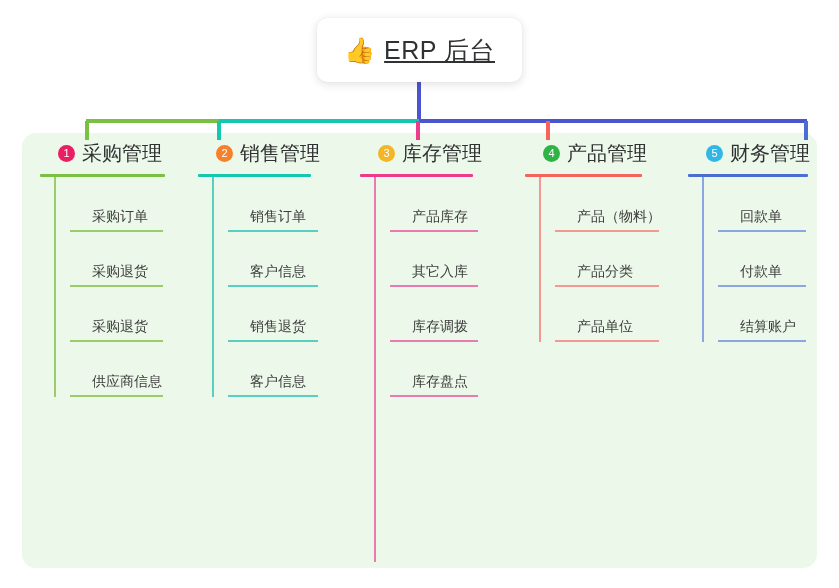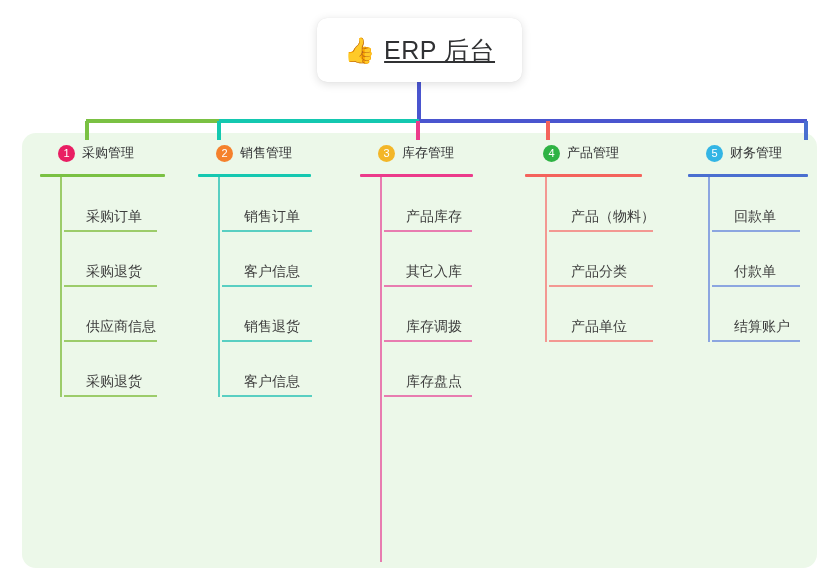--- a/index.html
+++ b/index.html
@@ -98,34 +98,34 @@
     height: 17px;
     border-radius: 50%;
     color: #ffffff;
     font-size: 11px;
     line-height: 17px;
     text-align: center;
     flex: none;
     font-weight: normal;
   }
   .col-title {
-    font-size: 13px;
+    font-size: 20px;
     color: #303133;
     white-space: nowrap;
   }
   .head-rule {
     height: 3px;
     border-radius: 1px;
     margin-top: 1px;
   }
 
   .items {
     position: relative;
-    margin-left: 20px;
-    padding-left: 4px;
+    margin-left: 14px;
+    padding-left: 16px;
   }
   .spine {
     position: absolute;
     left: 0;
     top: 0;
     width: 2px;
   }
   .item {
     position: relative;
     height: 55px;
@@ -184,27 +184,27 @@
           <div class="spine" style="height: 220px; background: rgb(156, 204, 106);"></div>
           <div class="item">
             <span class="item-label">采购订单</span>
             <div class="item-rule" style="width: 93px; background: rgb(156, 204, 106);"></div>
           </div>
           <div class="item">
             <span class="item-label">采购退货</span>
             <div class="item-rule" style="width: 93px; background: rgb(156, 204, 106);"></div>
           </div>
           <div class="item">
+            <span class="item-label">采购退货</span>
+            <div class="item-rule" style="width: 93px; background: rgb(156, 204, 106);"></div>
+          </div>
+          <div class="item">
             <span class="item-label">供应商信息</span>
             <div class="item-rule" style="width: 93px; background: rgb(156, 204, 106);"></div>
           </div>
-          <div class="item">
-            <span class="item-label">采购退货</span>
-            <div class="item-rule" style="width: 93px; background: rgb(156, 204, 106);"></div>
-          </div>
         </div>
       </div>
       <div class="column" style="left: 176px;">
         <div class="col-head">
           <span class="badge" style="background: rgb(245, 129, 44);">2</span>
           <span class="col-title">销售管理</span>
         </div>
         <div class="head-rule" style="width: 113px; background: rgb(20, 200, 176);"></div>
         <div class="items">
           <div class="spine" style="height: 220px; background: rgb(89, 207, 194);"></div>

